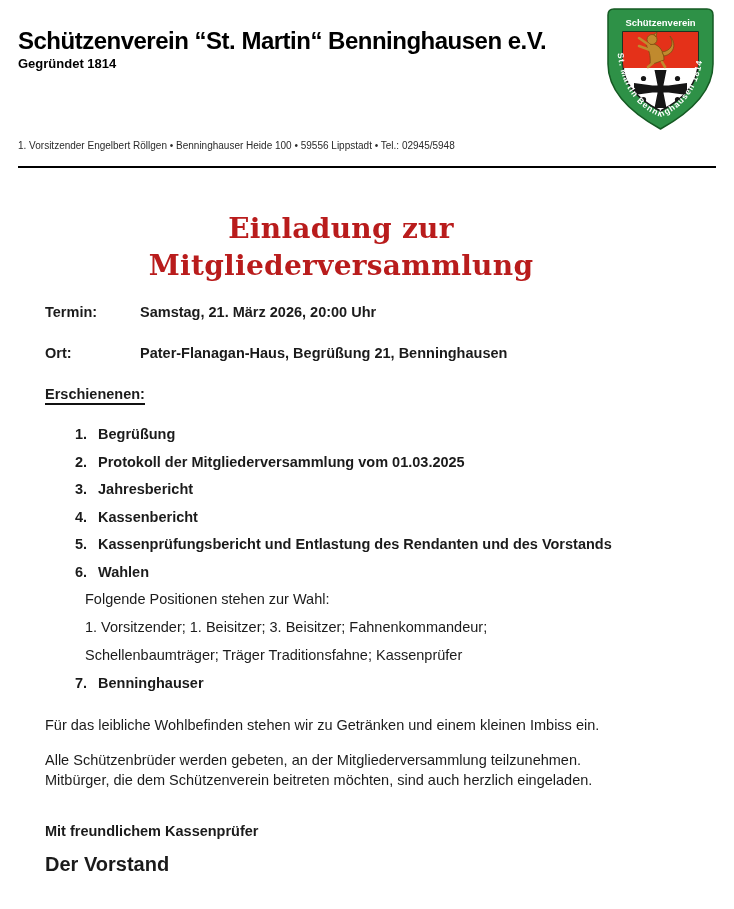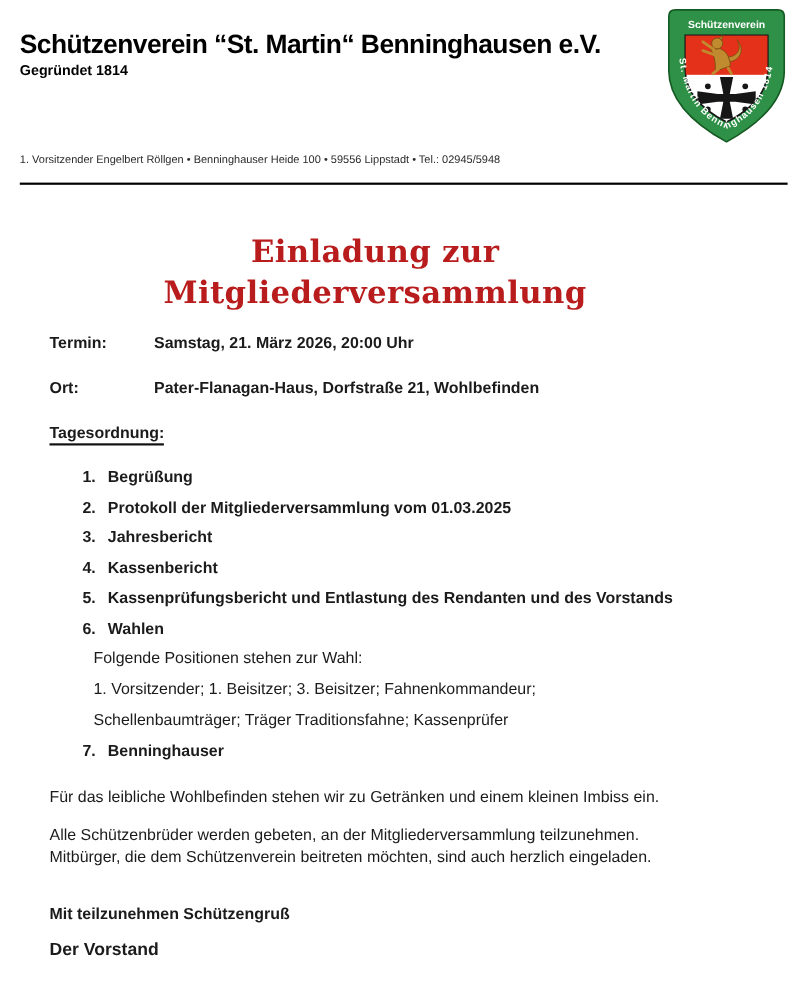--- a/index.html
+++ b/index.html
@@ -27,21 +27,21 @@
   .meta-label { width:95px; flex:0 0 95px; }
   .agenda-heading { margin:23px 0 0 45px; font-size:14.5px; line-height:18px; font-weight:bold; }
   .agenda-heading span { border-bottom:2px solid #111; padding-bottom:1px; }
   .agenda-list { margin-top:22px; }
   .agenda-item { display:flex; margin:0 0 9.5px 75px; font-size:14.5px; line-height:18px; font-weight:bold; }
   .agenda-item .num { width:23px; flex:0 0 23px; }
   .subline { margin:0 0 10px 85px; font-size:14.5px; line-height:18px; font-weight:normal; }
   .para-1 { margin:24px 45px 0 45px; font-size:14.5px; line-height:18px; }
   .para-block { margin:16px 45px 0 45px; font-size:14.5px; line-height:20px; }
   .closing { margin:31px 0 0 45px; font-size:14.5px; line-height:20px; font-weight:bold; }
-  .signature { margin:13px 0 0 45px; font-size:16px; line-height:20px; font-weight:bold; }
+  .signature { margin:13px 0 0 45px; font-size:20px; line-height:20px; font-weight:bold; }
 </style>
 </head>
 <body>
 
 <div class="page">
 
   <h1 class="org-name">Schützenverein “St. Martin“ Benninghausen e.V.</h1>
   <div class="founded">Gegründet 1814</div>
 
   <svg class="crest" viewBox="0 0 107 122" aria-hidden="true">
@@ -94,25 +94,25 @@
     <span>Einladung zur</span><br>
     <span>Mitgliederversammlung</span>
   </h2>
 
   <div class="meta-row termin">
     <span class="meta-label">Termin:</span>
     <span class="meta-value">Samstag, 21. März 2026, 20:00 Uhr</span>
   </div>
   <div class="meta-row ort">
     <span class="meta-label">Ort:</span>
-    <span class="meta-value">Pater-Flanagan-Haus, Dorfstraße 21, Wohlbefinden</span>
+    <span class="meta-value">Pater-Flanagan-Haus, Begrüßung 21, Benninghausen</span>
   </div>
 
   <div class="agenda-heading">
-    <span>Tagesordnung:</span>
+    <span>Erschienenen:</span>
   </div>
 
   <div class="agenda-list">
     <div class="agenda-item">
       <span class="num">1.</span>
       <span class="txt">Begrüßung</span>
     </div>
     <div class="agenda-item">
       <span class="num">2.</span>
       <span class="txt">Protokoll der Mitgliederversammlung vom 01.03.2025</span>
@@ -142,16 +142,16 @@
     </div>
   </div>
 
   <p class="para-1">Für das leibliche Wohlbefinden stehen wir zu Getränken und einem kleinen Imbiss ein.</p>
 
   <div class="para-block">
     <div>Alle Schützenbrüder werden gebeten, an der Mitgliederversammlung teilzunehmen.</div>
     <div>Mitbürger, die dem Schützenverein beitreten möchten, sind auch herzlich eingeladen.</div>
   </div>
 
-  <div class="closing">Mit teilzunehmen Schützengruß</div>
+  <div class="closing">Mit freundlichem Kassenprüfer</div>
   <div class="signature">Der Vorstand</div>
 
 </div>
 
 </body></html>

